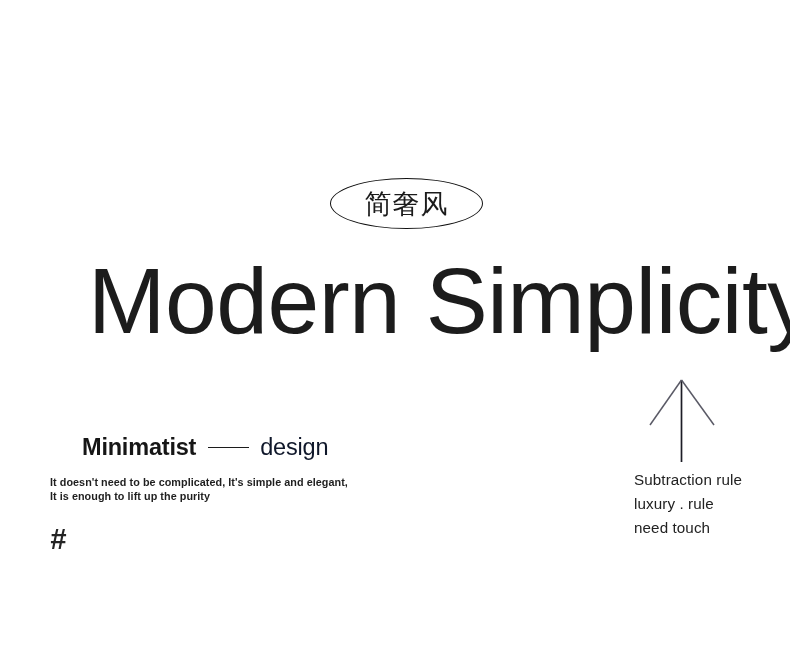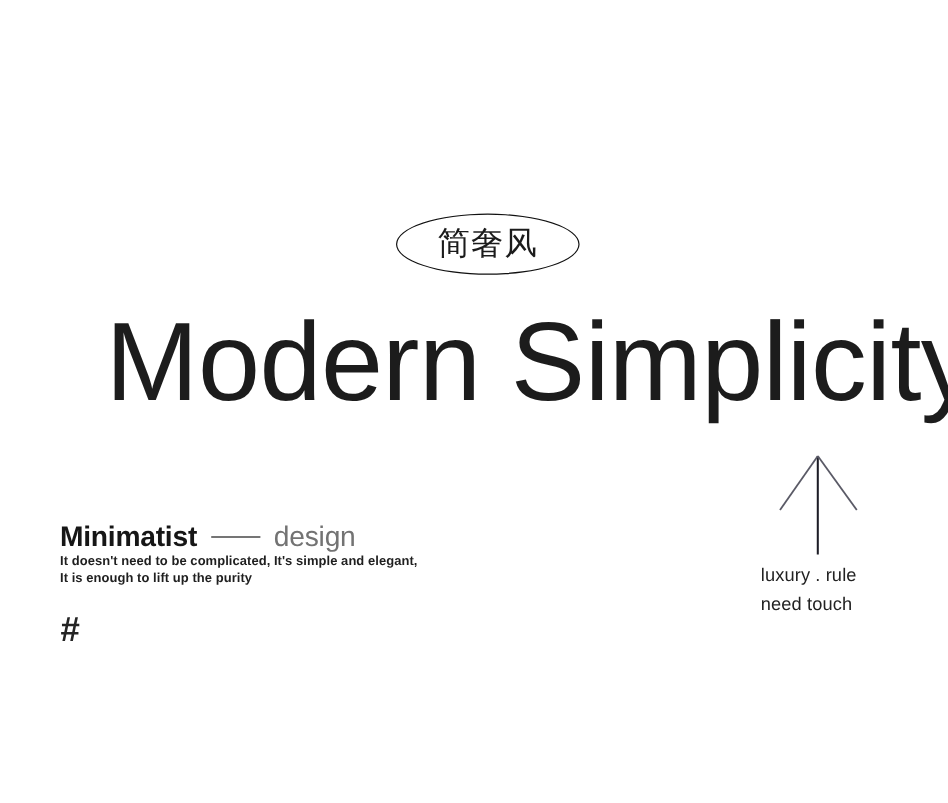--- a/index.html
+++ b/index.html
@@ -77,37 +77,39 @@
     align-items: center;
     height: 29px;
   }
   .kicker-strong {
     font-size: 23.5px;
     font-weight: 600;
     color: #161616;
     letter-spacing: -0.2px;
     line-height: 1;
     white-space: nowrap;
+    margin-left: 32px;
   }
   .kicker-rule {
     width: 41px;
     height: 0;
     border-top: 1.6px solid #1c1c1c;
     margin: 0 11px 0 12px;
     flex: none;
   }
   .kicker-light {
     font-size: 23.5px;
     font-weight: 400;
-    color: #737373;
+    color: #0f172a;
     letter-spacing: -0.2px;
     line-height: 1;
     white-space: nowrap;
   }
   .body-copy {
+    margin-top: 14px;
     font-size: 10.8px;
     font-weight: 600;
     line-height: 13.5px;
     color: #1f1f1f;
     letter-spacing: 0.05px;
     font-family: "Liberation Sans", sans-serif;
   }
   .body-copy div { white-space: nowrap; }
   .hash-mark {
     margin-top: 22px;
@@ -165,17 +167,18 @@
     <div class="hash-mark">#</div>
   </div>
 
   <svg class="arrow-svg" viewBox="0 0 76 92">
     <line x1="36.5" y1="6" x2="36.5" y2="88" stroke="#1d1d26" stroke-width="1.7"></line>
     <line x1="36.5" y1="6" x2="5" y2="51" stroke="#5a5a66" stroke-width="1.5"></line>
     <line x1="36.5" y1="6" x2="69" y2="51" stroke="#5a5a66" stroke-width="1.5"></line>
   </svg>
 
   <div class="right-block">
+    <div>Subtraction rule</div>
     <div>luxury . rule</div>
     <div>need touch</div>
   </div>
 
 </div>
 
 </body></html>

